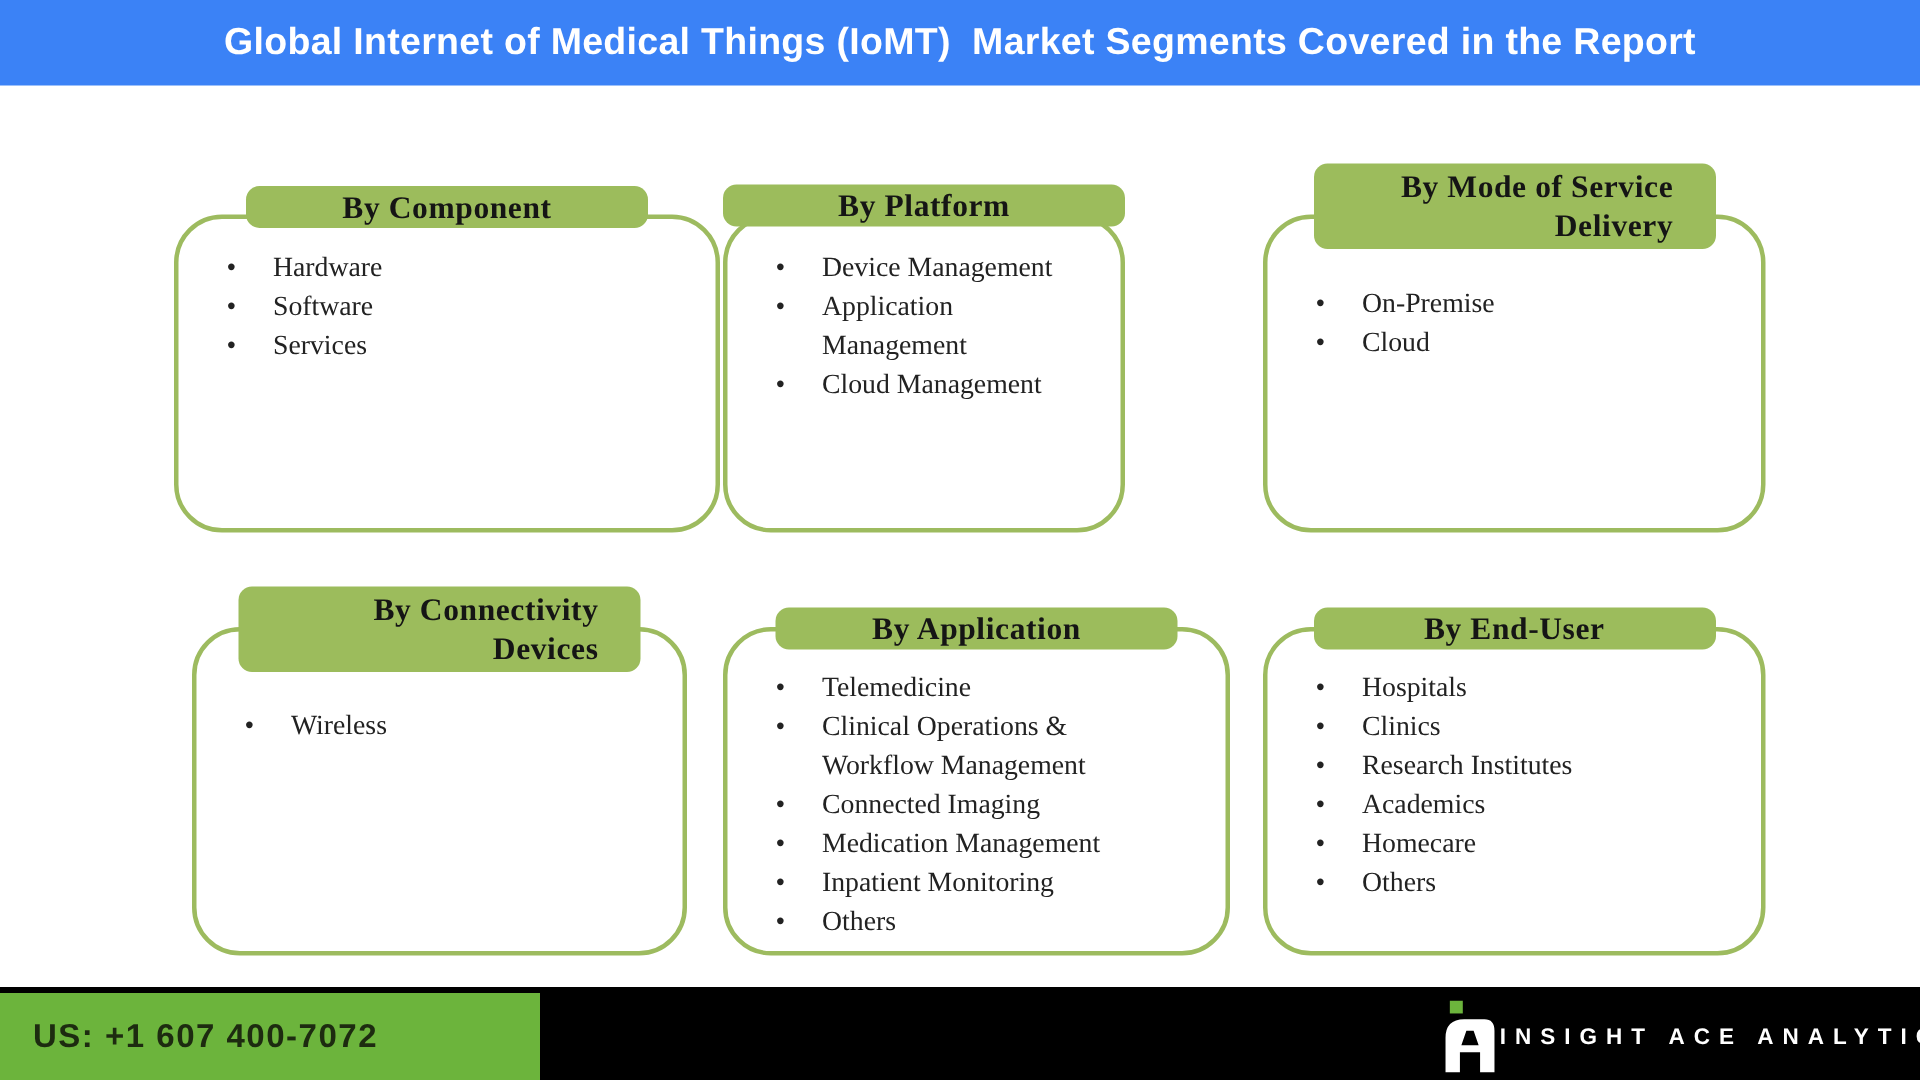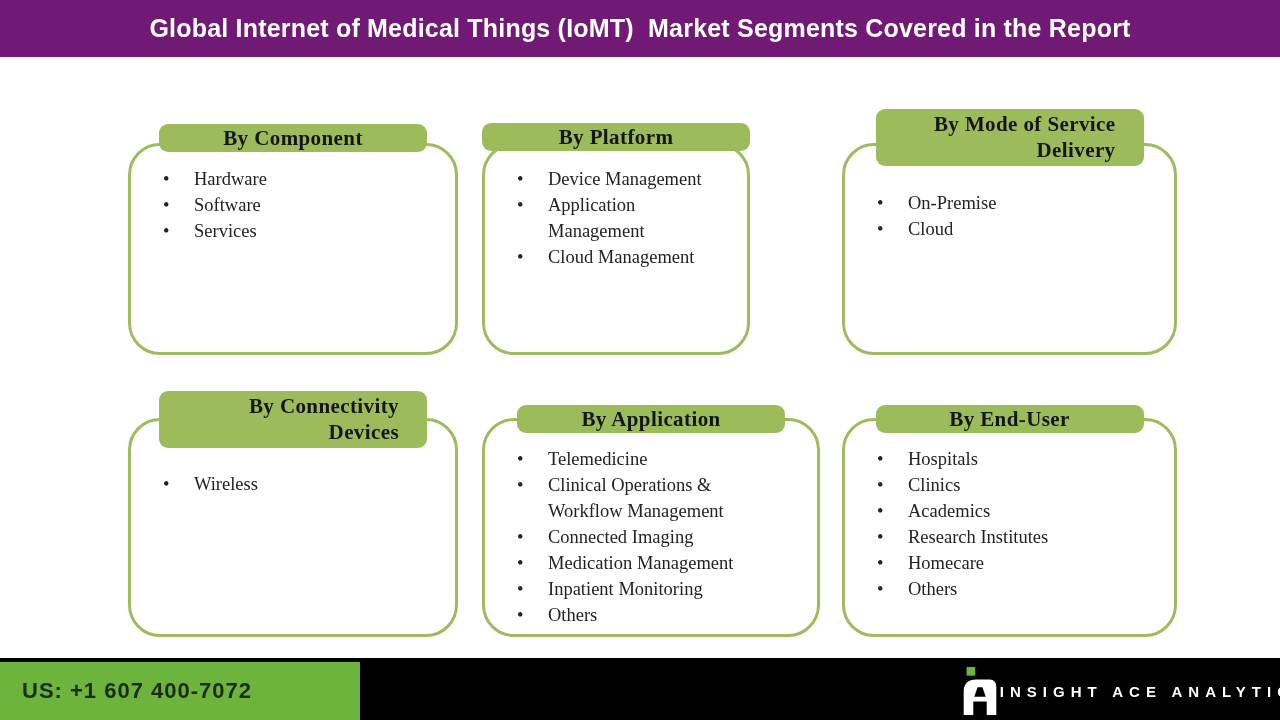--- a/index.html
+++ b/index.html
@@ -2,33 +2,33 @@
 <html><head>
 <meta charset="utf-8">
 <style>
   html,body{margin:0;padding:0;background:#555;}
   .slide{
     position:relative;width:1280px;height:720px;background:#ffffff;
     overflow:hidden;font-family:"Liberation Serif","DejaVu Serif",serif;
   }
   
   .topbar{
-    position:absolute;left:0;top:0;width:1280px;height:57px;background:#701a75;
+    position:absolute;left:0;top:0;width:1280px;height:57px;background:#3b82f6;
     display:flex;align-items:center;justify-content:center;
   }
   .topbar h1{
     margin:0;color:#ffffff;font-family:"Liberation Sans","DejaVu Sans",sans-serif;
     font-size:25px;font-weight:bold;white-space:pre;letter-spacing:.2px;
   }
   
   .seg{
     position:absolute;box-sizing:border-box;background:#ffffff;
     border:3.5px solid #9DBB5F;border-radius:32px;
   }
-  .b1{left:128px;top:143px;width:330px;height:212px;}
+  .b1{left:116px;top:143px;width:364px;height:212px;}
   .b2{left:482px;top:143px;width:268px;height:212px;}
   .b3{left:842px;top:143px;width:335px;height:212px;}
   .b4{left:128px;top:418px;width:330px;height:219px;}
   .b5{left:482px;top:418px;width:338px;height:219px;}
   .b6{left:842px;top:418px;width:335px;height:219px;}
   .tab{
     position:absolute;left:50%;transform:translateX(-50%);
     width:268px;box-sizing:border-box;background:#9CBC5C;border-radius:9px;
     text-align:center;color:#151515;font-weight:bold;font-size:21px;
     line-height:27px;padding:1px 10px 0 10px;letter-spacing:.4px;
@@ -134,22 +134,22 @@
       </ul>
   </section>
 
   <section class="seg b6">
     <div class="tab">
       <span>By End-User</span>
     </div>
     <ul>
         <li>Hospitals</li>
         <li>Clinics</li>
+        <li>Research Institutes</li>
         <li>Academics</li>
-        <li>Research Institutes</li>
         <li>Homecare</li>
         <li>Others</li>
       </ul>
   </section>
 
   <footer class="footer-bar">
     <div class="phone-box">
       <span>US: +1 607 400-7072</span>
     </div>
     <div class="brand">

